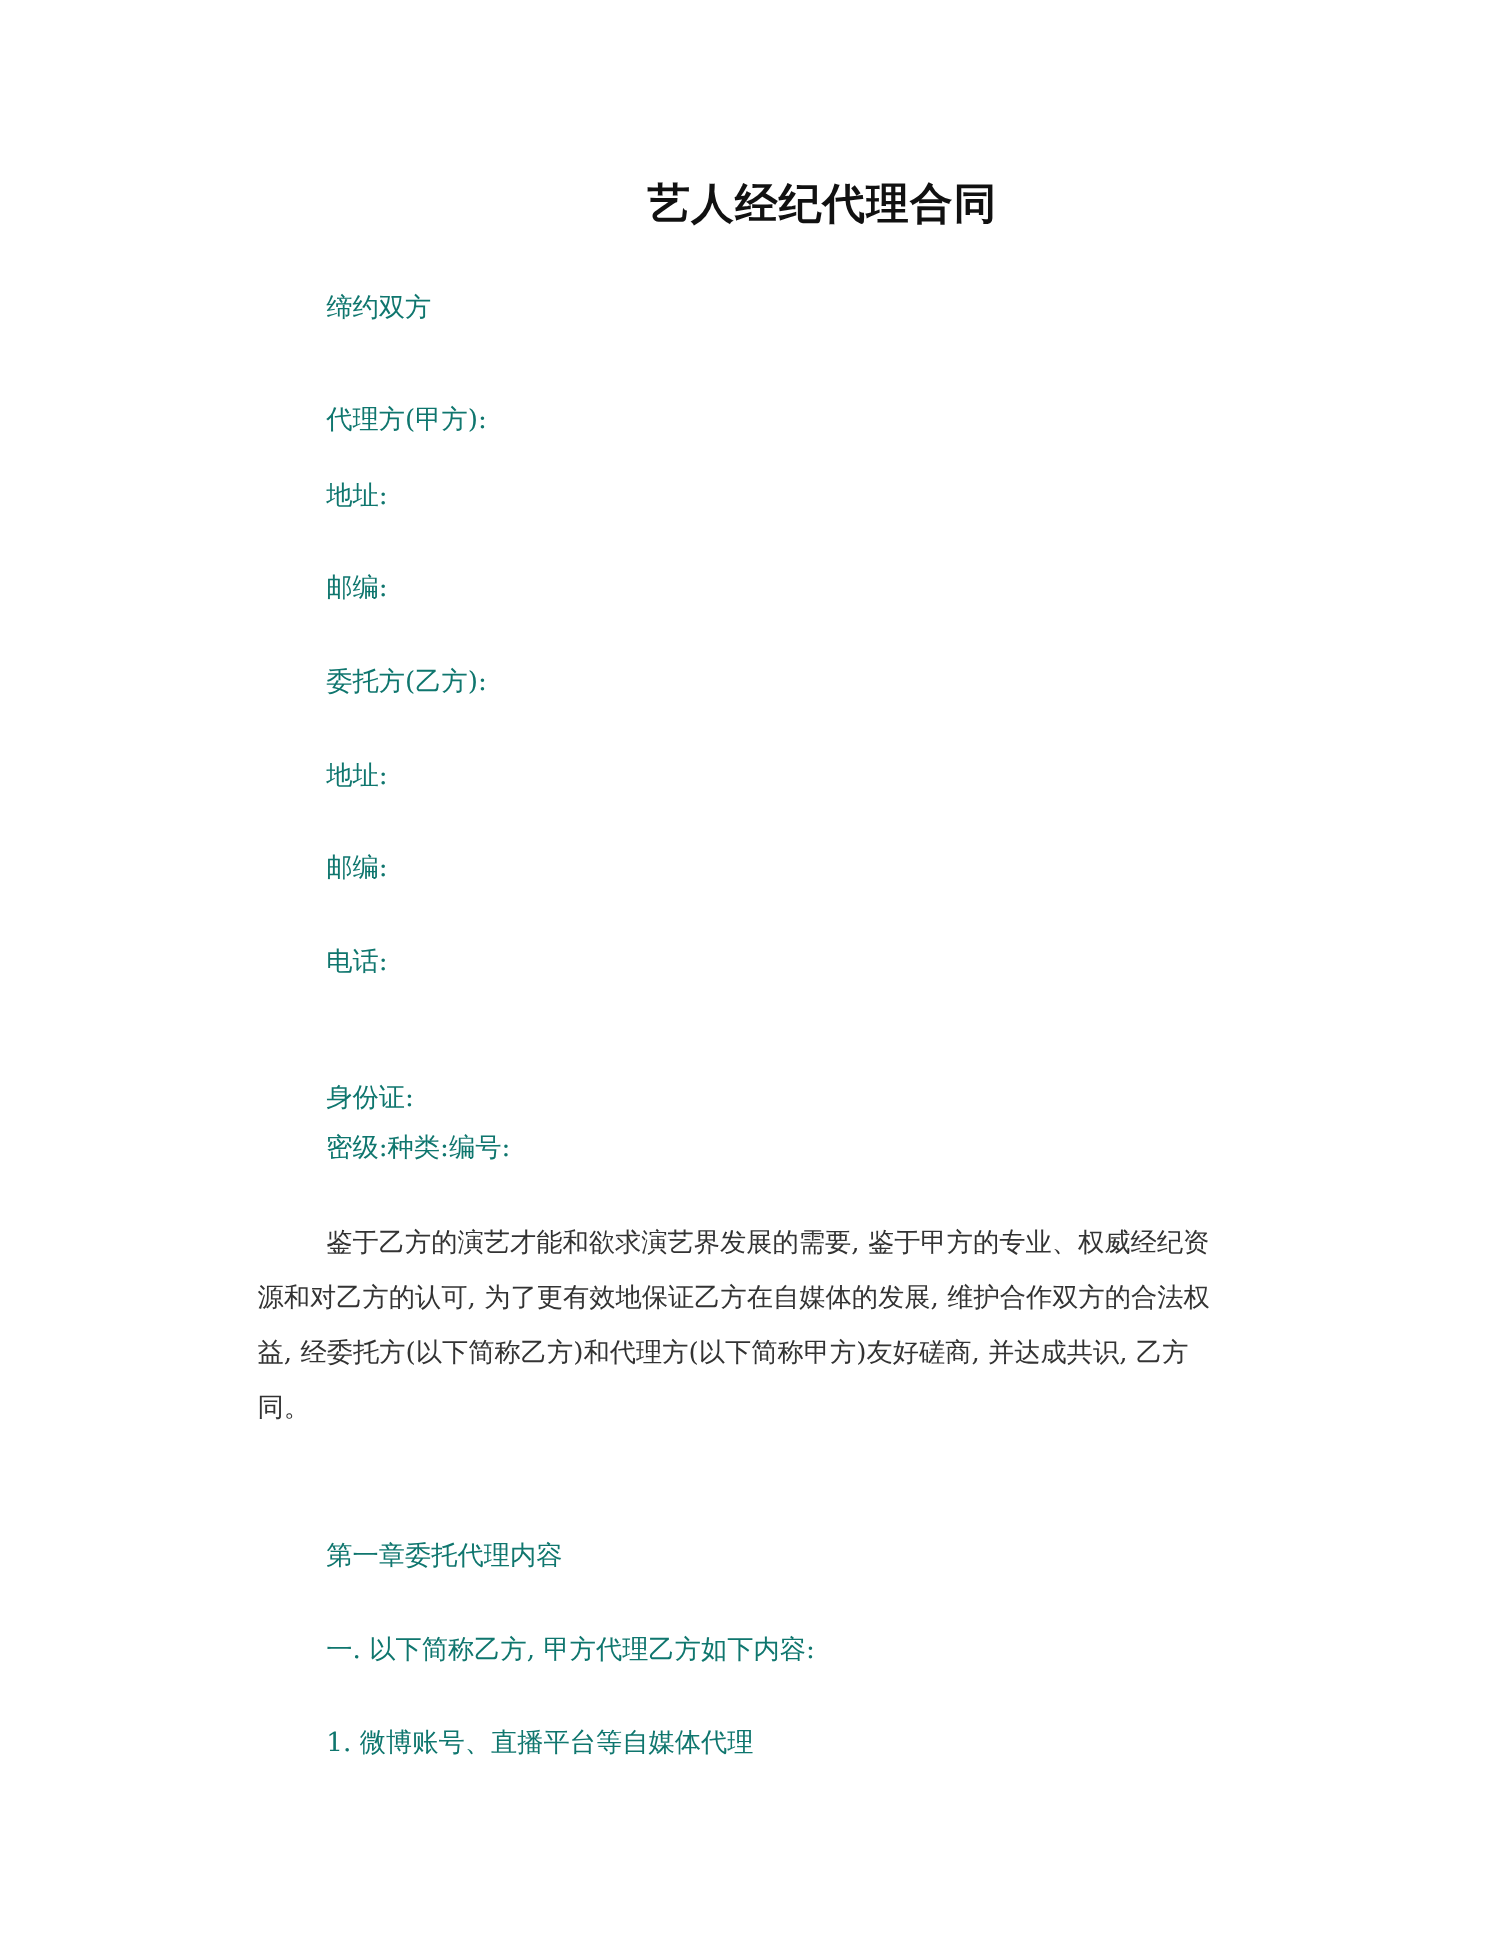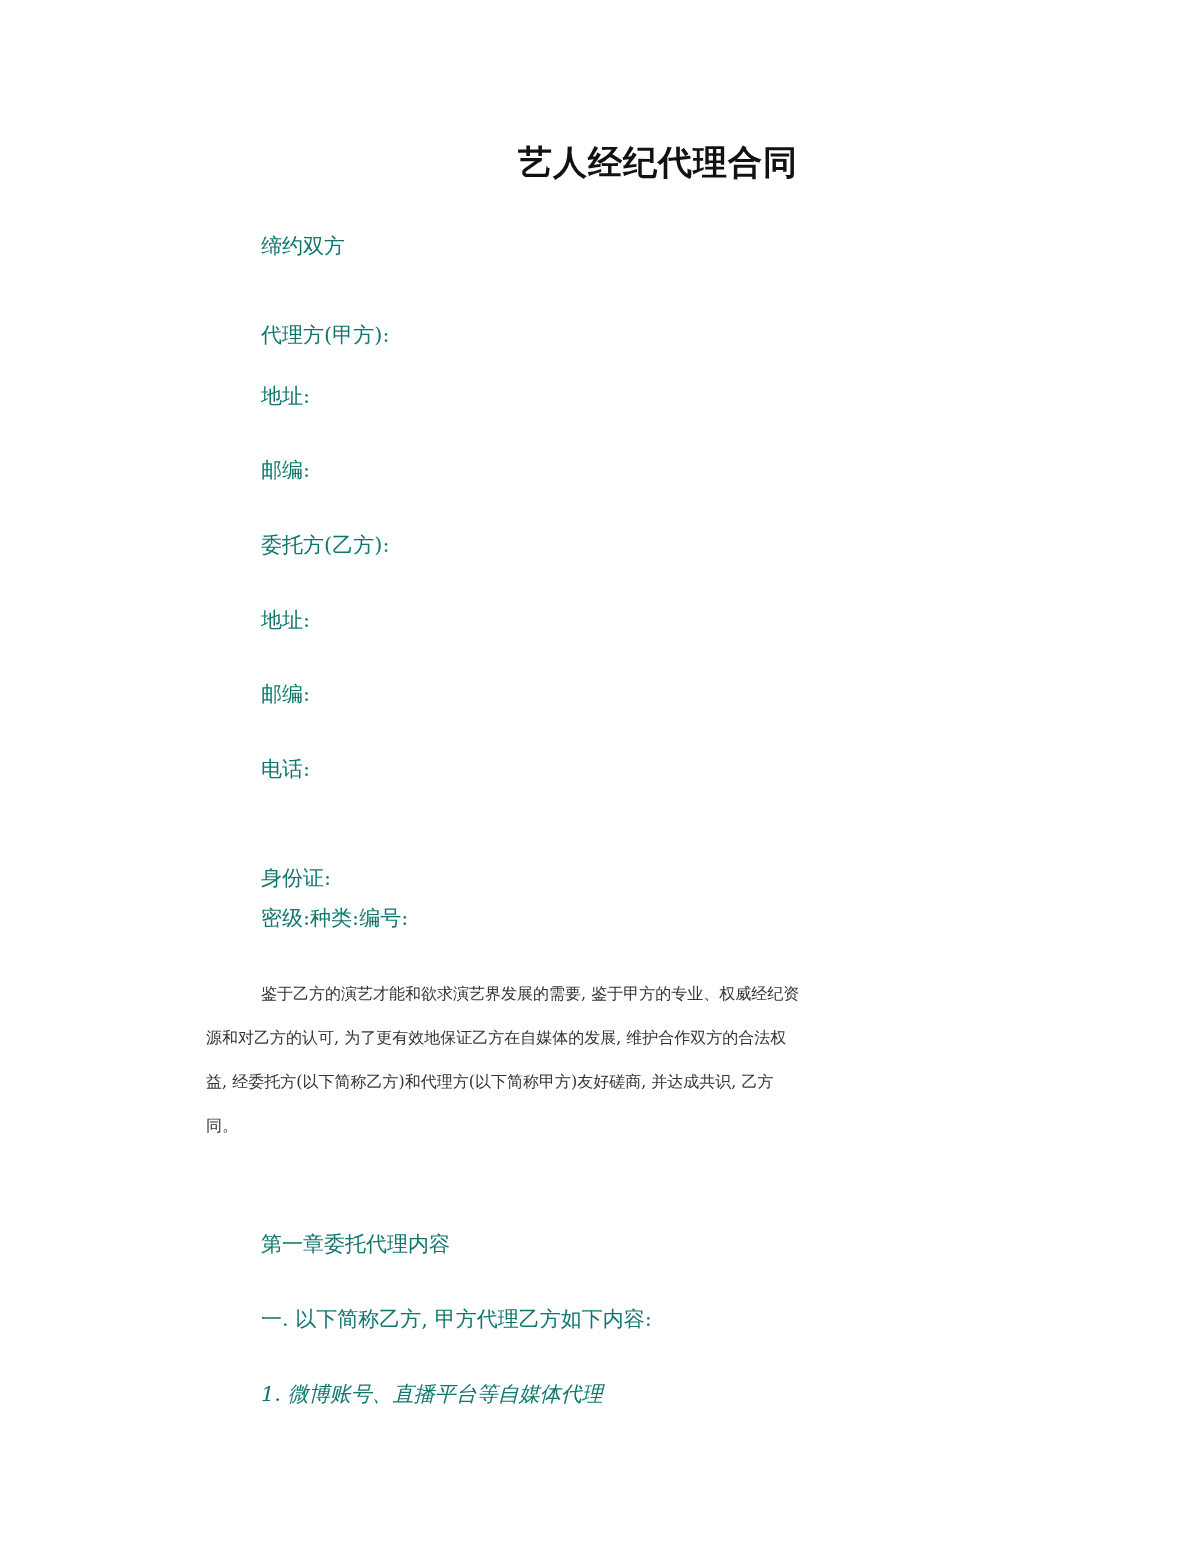--- a/index.html
+++ b/index.html
@@ -39,21 +39,21 @@
       left: 233px;
       font-size: 21px;
       line-height: 28px;
       white-space: nowrap;
       color: #0f766e;
     }
     .para {
       position: absolute;
       left: 178px;
       width: 850px;
-      font-size: 16px;
+      font-size: 21px;
       line-height: 44px;
       color: #333333;
       text-align: justify;
     }
     .para .ln {
       display: block;
       white-space: nowrap;
       height: 44px;
     }
     .para .ln.indent { padding-left: 55px; }
@@ -81,15 +81,15 @@
 
   <div class="para" style="top:972px;">
     <span class="ln indent">鉴于乙方的演艺才能和欲求演艺界发展的需要, 鉴于甲方的专业、权威经纪资</span>
     <span class="ln">源和对乙方的认可, 为了更有效地保证乙方在自媒体的发展, 维护合作双方的合法权</span>
     <span class="ln">益, 经委托方(以下简称乙方)和代理方(以下简称甲方)友好磋商, 并达成共识, 乙方</span>
     <span class="ln">同。</span>
   </div>
 
   <div class="line" style="top:1230px;">第一章委托代理内容</div>
   <div class="line" style="top:1305px;">一. 以下简称乙方, 甲方代理乙方如下内容:</div>
-  <div class="line" style="top:1380px;font-style:italic;">1. 微博账号、直播平台等自媒体代理</div>
+  <div class="line" style="top:1380px;">1. 微博账号、直播平台等自媒体代理</div>
 
 </div>
 
 </body></html>

